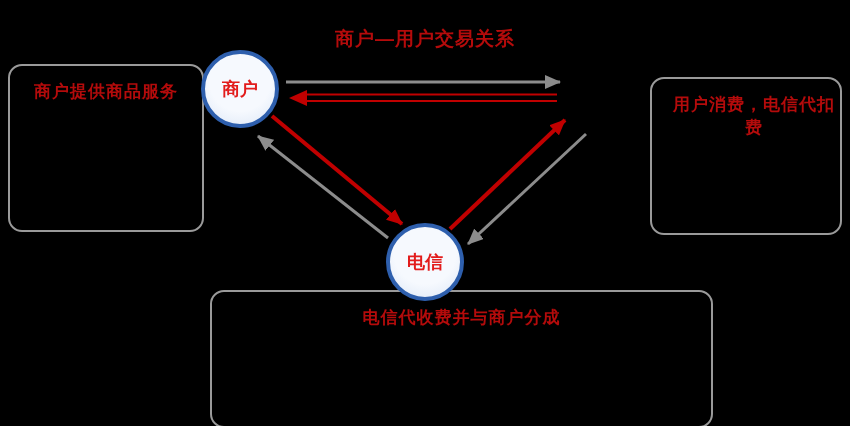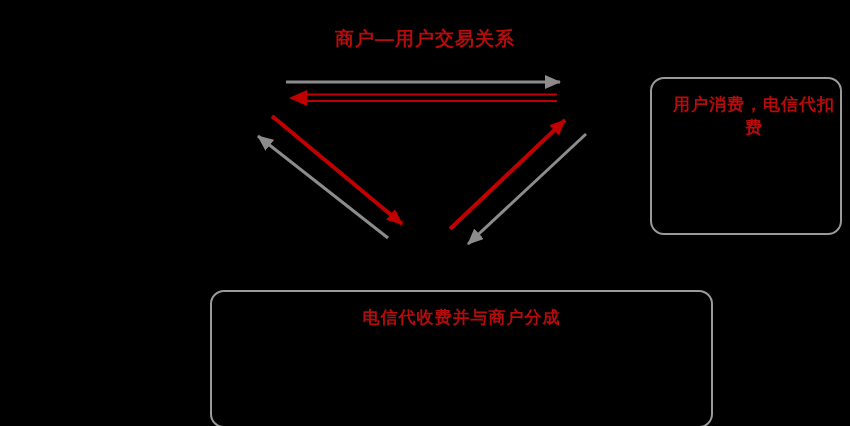--- a/index.html
+++ b/index.html
@@ -78,20 +78,23 @@
     z-index: 2;
   }
 </style>
 </head>
 <body>
 
 <div class="stage">
 
   <div class="diagram-title">商户—用户交易关系</div>
 
+  <div class="note-box box-left">
+    <span class="note-text">商户提供商品服务</span>
+  </div>
 
   <div class="note-box box-right">
     <span class="note-text">用户消费，电信代扣费</span>
   </div>
 
   <div class="note-box box-bottom">
     <span class="note-text">电信代收费并与商户分成</span>
   </div>
 
   <svg class="connector-layer" width="850" height="426" viewBox="0 0 850 426">
@@ -112,16 +115,22 @@
 
     <line x1="272" y1="94" x2="402" y2="202" marker-end="url(#mRed)" style="stroke: var(--arrow-red); stroke-width: 4;"></line>
 
     <line x1="388" y1="216" x2="258" y2="114" marker-end="url(#mGray)" style="stroke: var(--arrow-gray); stroke-width: 3;"></line>
 
     <line x1="450" y1="207" x2="565" y2="98" marker-end="url(#mRed)" style="stroke: var(--arrow-red); stroke-width: 4;"></line>
 
     <line x1="586" y1="112" x2="468" y2="222" marker-end="url(#mGray)" style="stroke: var(--arrow-gray); stroke-width: 3;"></line>
   </svg>
 
+  <div class="node-circle node-merchant">
+    <span>商户</span>
+  </div>
 
 
+  <div class="node-circle node-telecom">
+    <span>电信</span>
+  </div>
 
 </div>
 
 </body></html>

